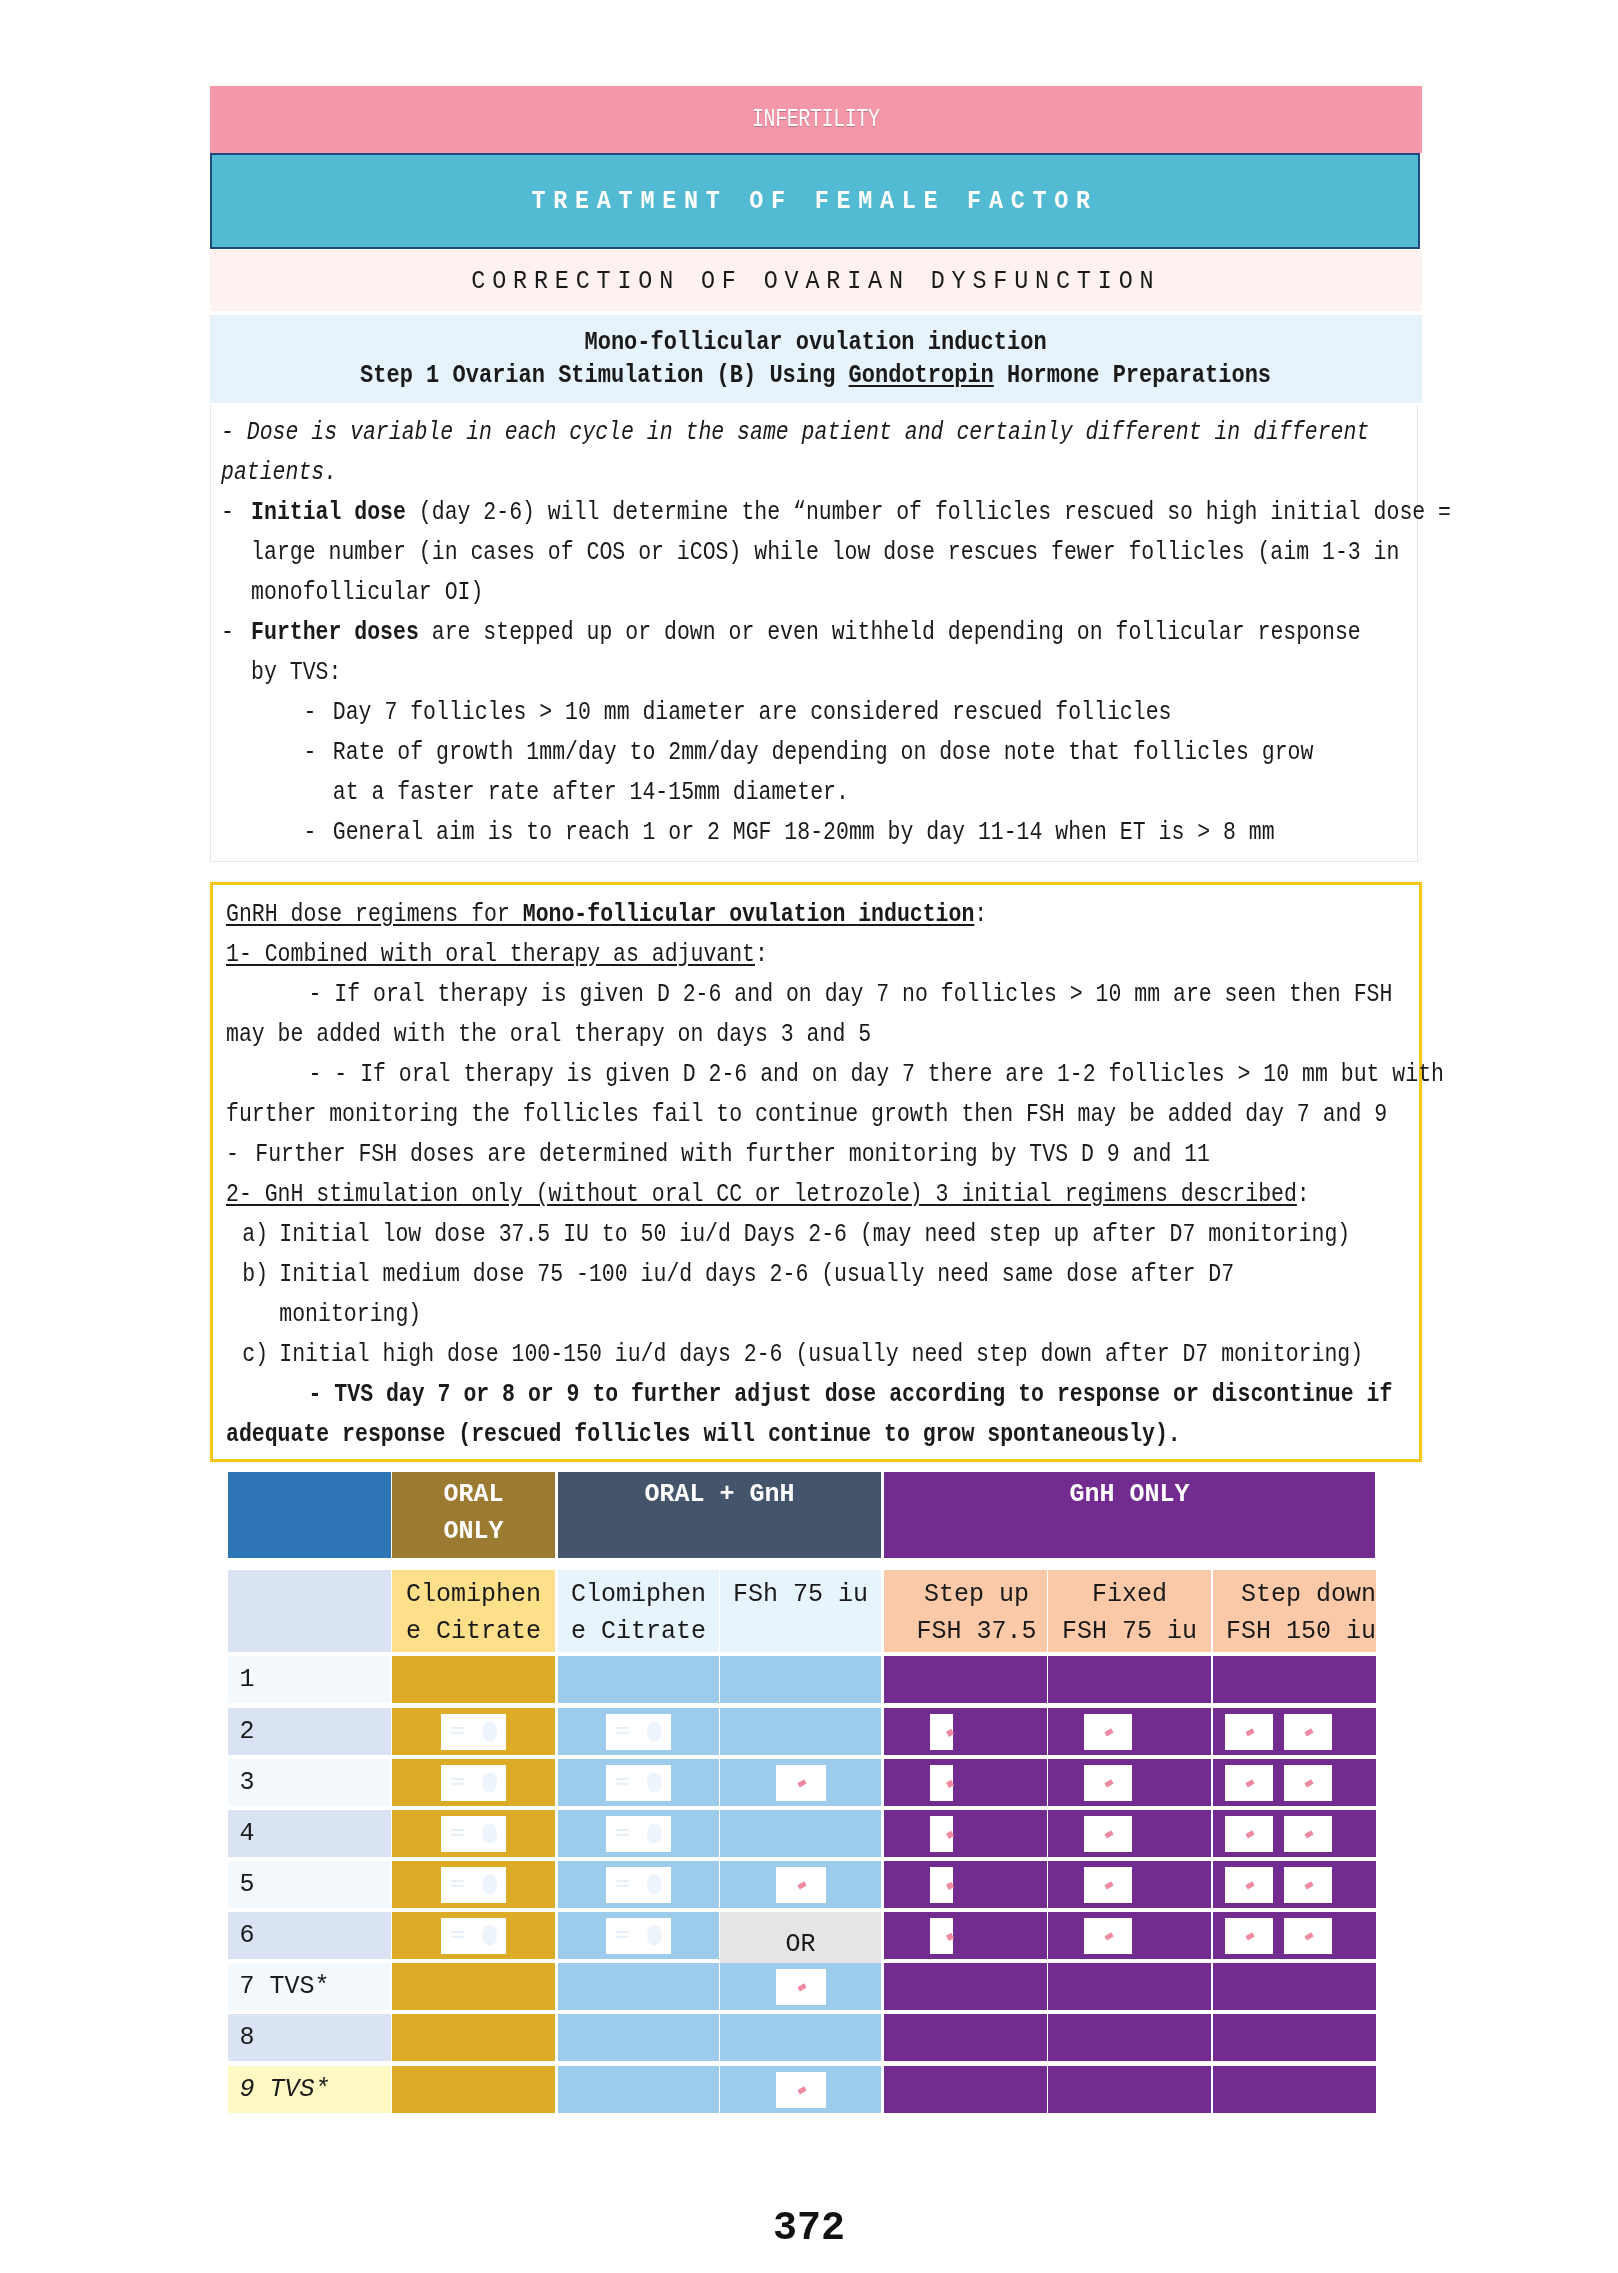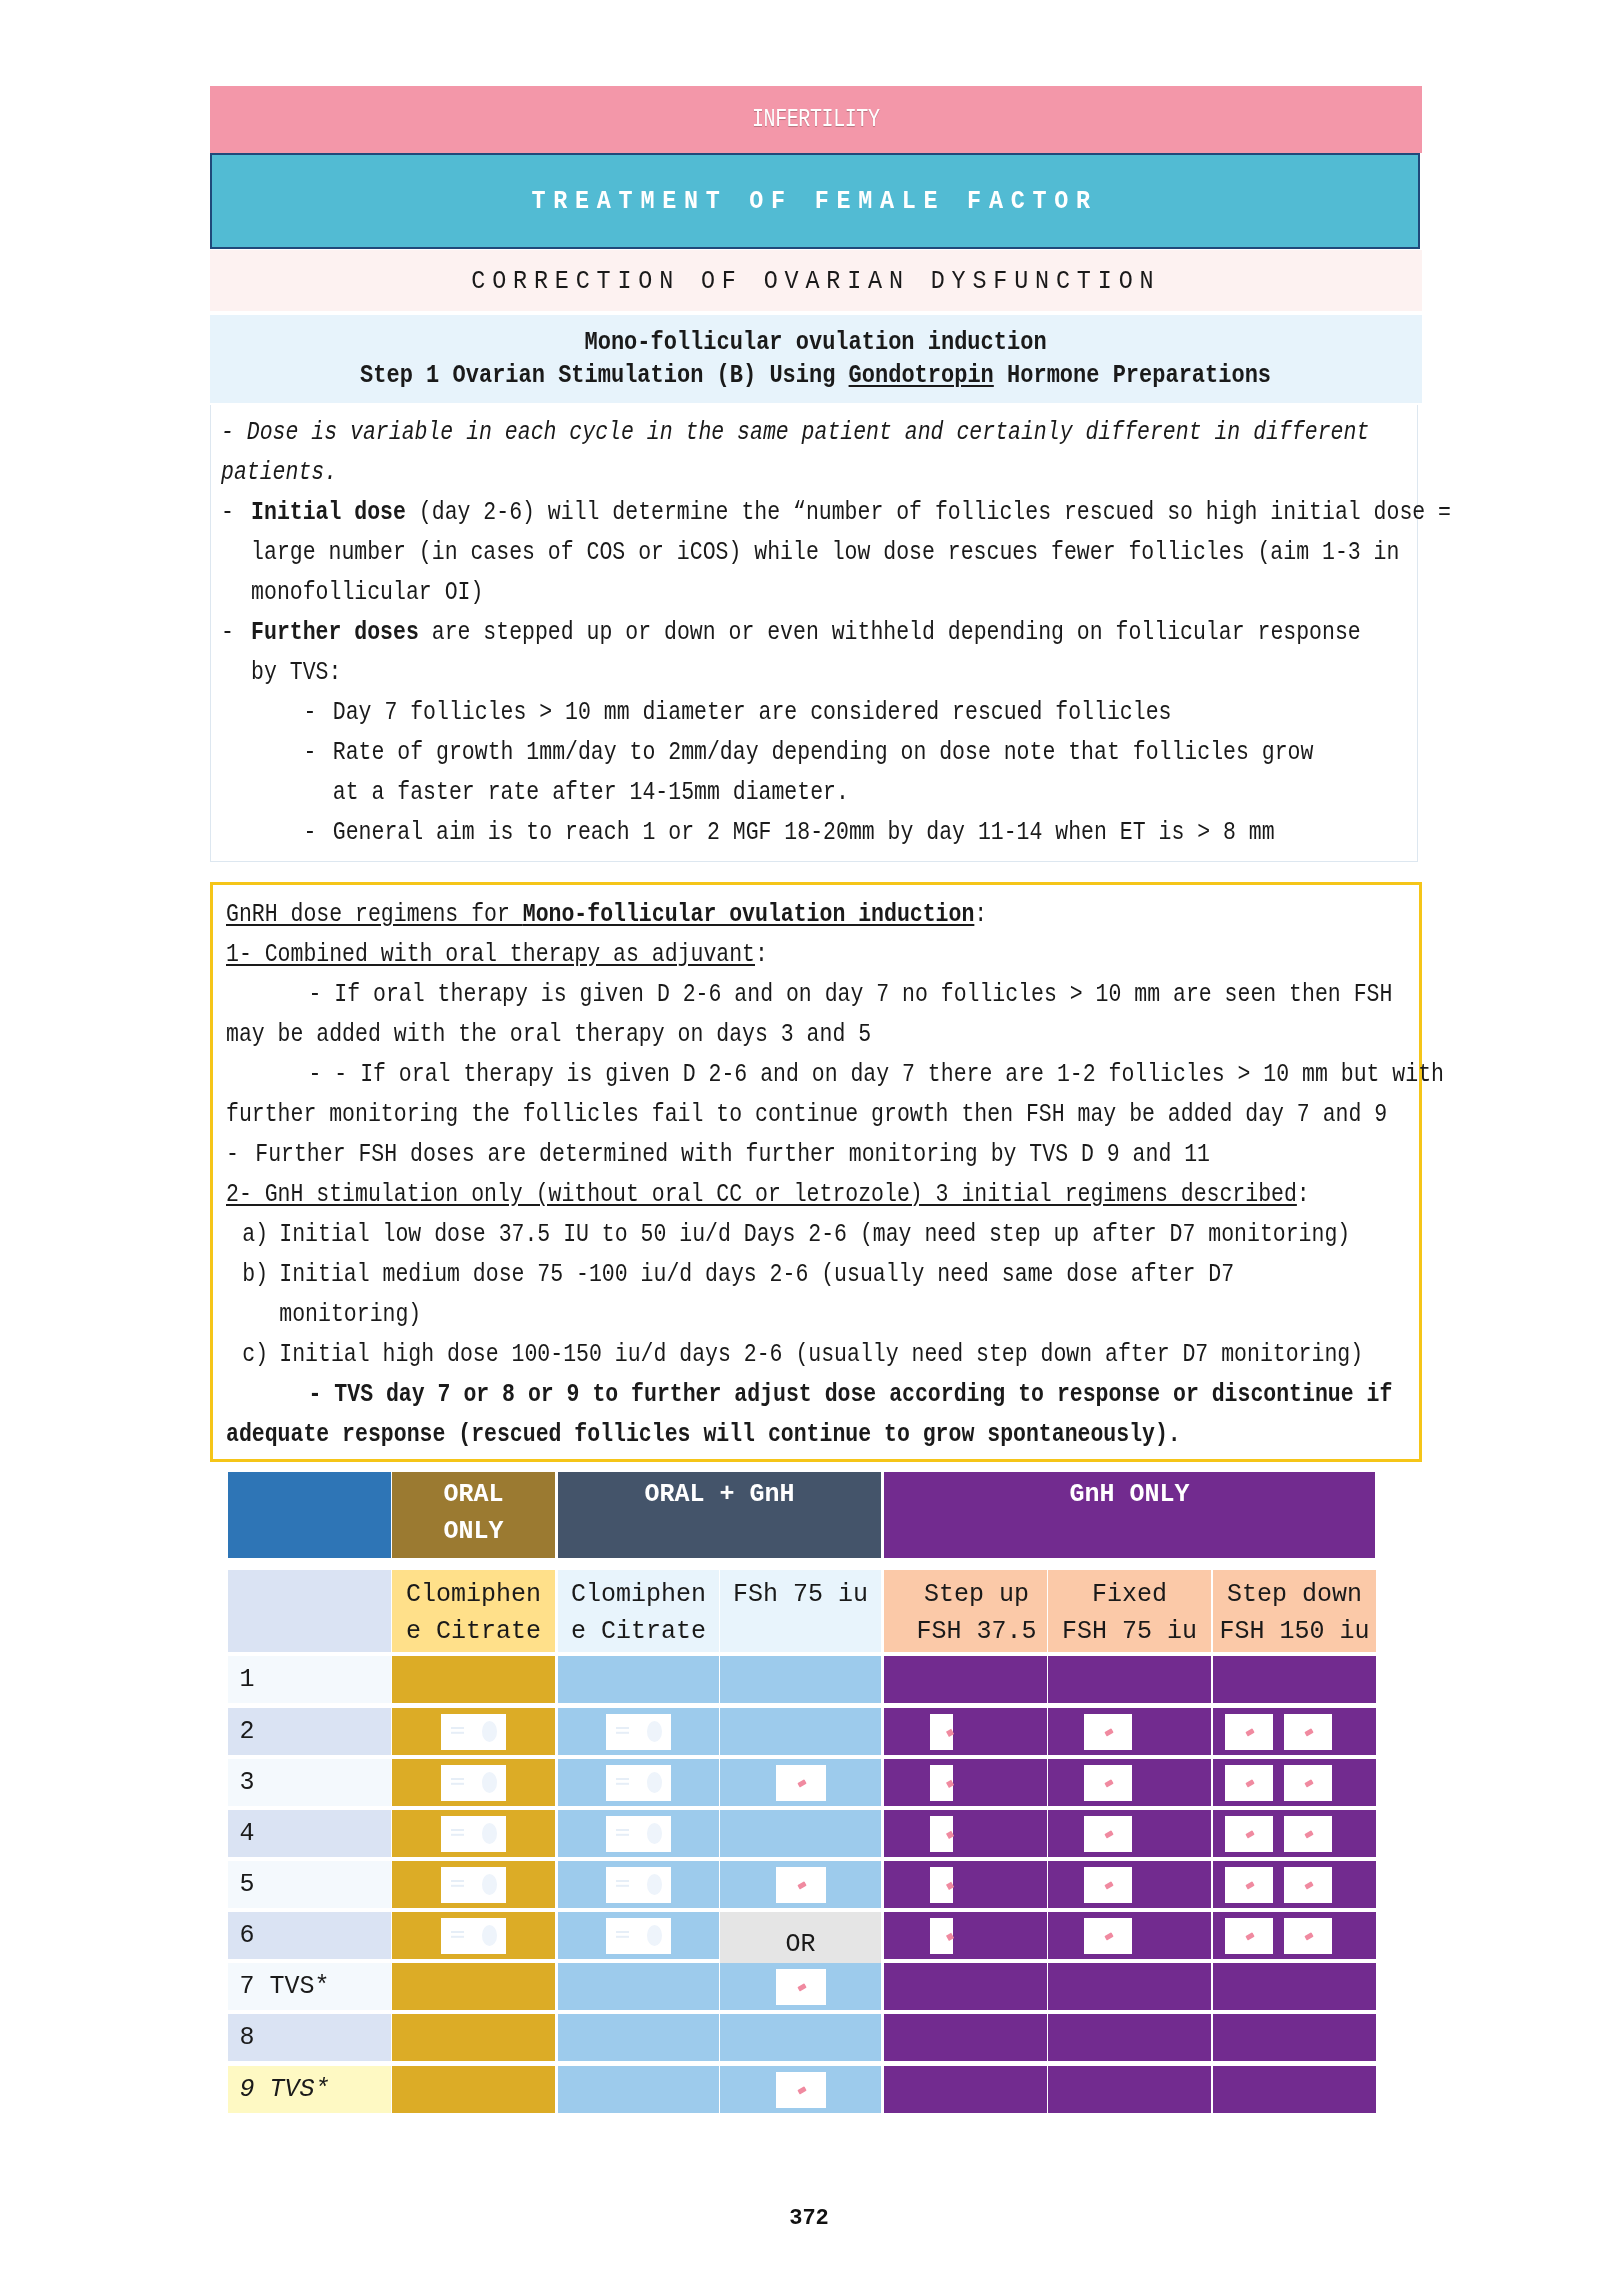--- a/index.html
+++ b/index.html
@@ -42,21 +42,21 @@
   .cell { position:absolute; box-sizing:border-box; display:flex; align-items:center; justify-content:center; font-size:25px; text-align:center; line-height:37px; }
   .hdr { color:#ffffff; font-weight:bold; align-items:flex-start; padding-top:3.8px; }
   .sub-hdr { color:#1a1a1a; align-items:flex-start; padding-top:5.7px; }
   .daylbl { justify-content:flex-start; padding-left:11.5px; color:#1a1a1a; }
   .ico { display:inline-block; background:#ffffff; position:relative; }
   .ico.pill::before { content:""; position:absolute; left:9.6px; top:13.4px; width:13.4px; height:1.9px; background:#e6eef7; box-shadow:0 4.8px 0 #e6eef7; }
   .ico.pill::after { content:""; position:absolute; right:8.6px; top:7.6px; width:15.3px; height:21px; border-radius:50%; background:#eef4fb; }
   .ico.inj::after { content:""; position:absolute; left:44%; top:46%; width:7.6px; height:4.8px; background:#f08aa0; transform:rotate(-30deg); border-radius:1px; }
   .ico.inj-half::after { content:""; position:absolute; right:0; top:46%; width:5.7px; height:5.7px; background:#f08aa0; transform:rotate(-30deg); }
 
-  .page-num { left:0; width:1618px; top:2206px; text-align:center; font-weight:bold; font-size:22px; color:#111; }
+  .page-num { left:0; width:1618px; top:2206px; text-align:center; font-weight:bold; font-size:40px; color:#111; }
 </style>
 </head>
 <body>
 
 <div class="abs band-infertility">
   <span>INFERTILITY</span>
 </div>
 <div class="abs band-female">
   <span>TREATMENT OF FEMALE FACTOR</span>
 </div>
@@ -118,21 +118,21 @@
       <div></div>
     </div>
     <div class="cell sub-hdr" style="left: 656px; top: 98px; width: 163px; height: 82px; background: rgb(251, 201, 168); flex-direction: column; justify-content: flex-start; align-items: center; padding-left: 22px;">
       <div>Step up</div>
       <div>FSH 37.5 iu</div>
     </div>
     <div class="cell sub-hdr" style="left: 820px; top: 98px; width: 163px; height: 82px; background: rgb(251, 201, 168); flex-direction: column; justify-content: flex-start; align-items: center;">
       <div>Fixed</div>
       <div>FSH 75 iu</div>
     </div>
-    <div class="cell sub-hdr" style="left: 985px; top: 98px; width: 163px; height: 82px; background: rgb(251, 201, 168); flex-direction: column; justify-content: flex-start; align-items: center;">
+    <div class="cell sub-hdr" style="left: 985px; top: 98px; width: 163px; height: 82px; background: rgb(251, 201, 168); flex-direction: column; justify-content: flex-start; align-items: flex-end;">
       <div>Step down</div>
       <div>FSH 150 iu</div>
     </div>
     <div class="cell daylbl" style="left: 0px; top: 184px; width: 163px; height: 47px; background: rgb(244, 249, 253);">1</div>
     <div class="cell " style="left: 164px; top: 184px; width: 163px; height: 47px; background: rgb(220, 172, 38);"></div>
     <div class="cell " style="left: 330px; top: 184px; width: 161px; height: 47px; background: rgb(157, 203, 236);"></div>
     <div class="cell " style="left: 492px; top: 184px; width: 161px; height: 47px; background: rgb(157, 203, 236);"></div>
     <div class="cell " style="left: 656px; top: 184px; width: 163px; height: 47px; background: rgb(114, 43, 143);"></div>
     <div class="cell " style="left: 820px; top: 184px; width: 163px; height: 47px; background: rgb(114, 43, 143);"></div>
     <div class="cell " style="left: 985px; top: 184px; width: 163px; height: 47px; background: rgb(114, 43, 143);"></div>

